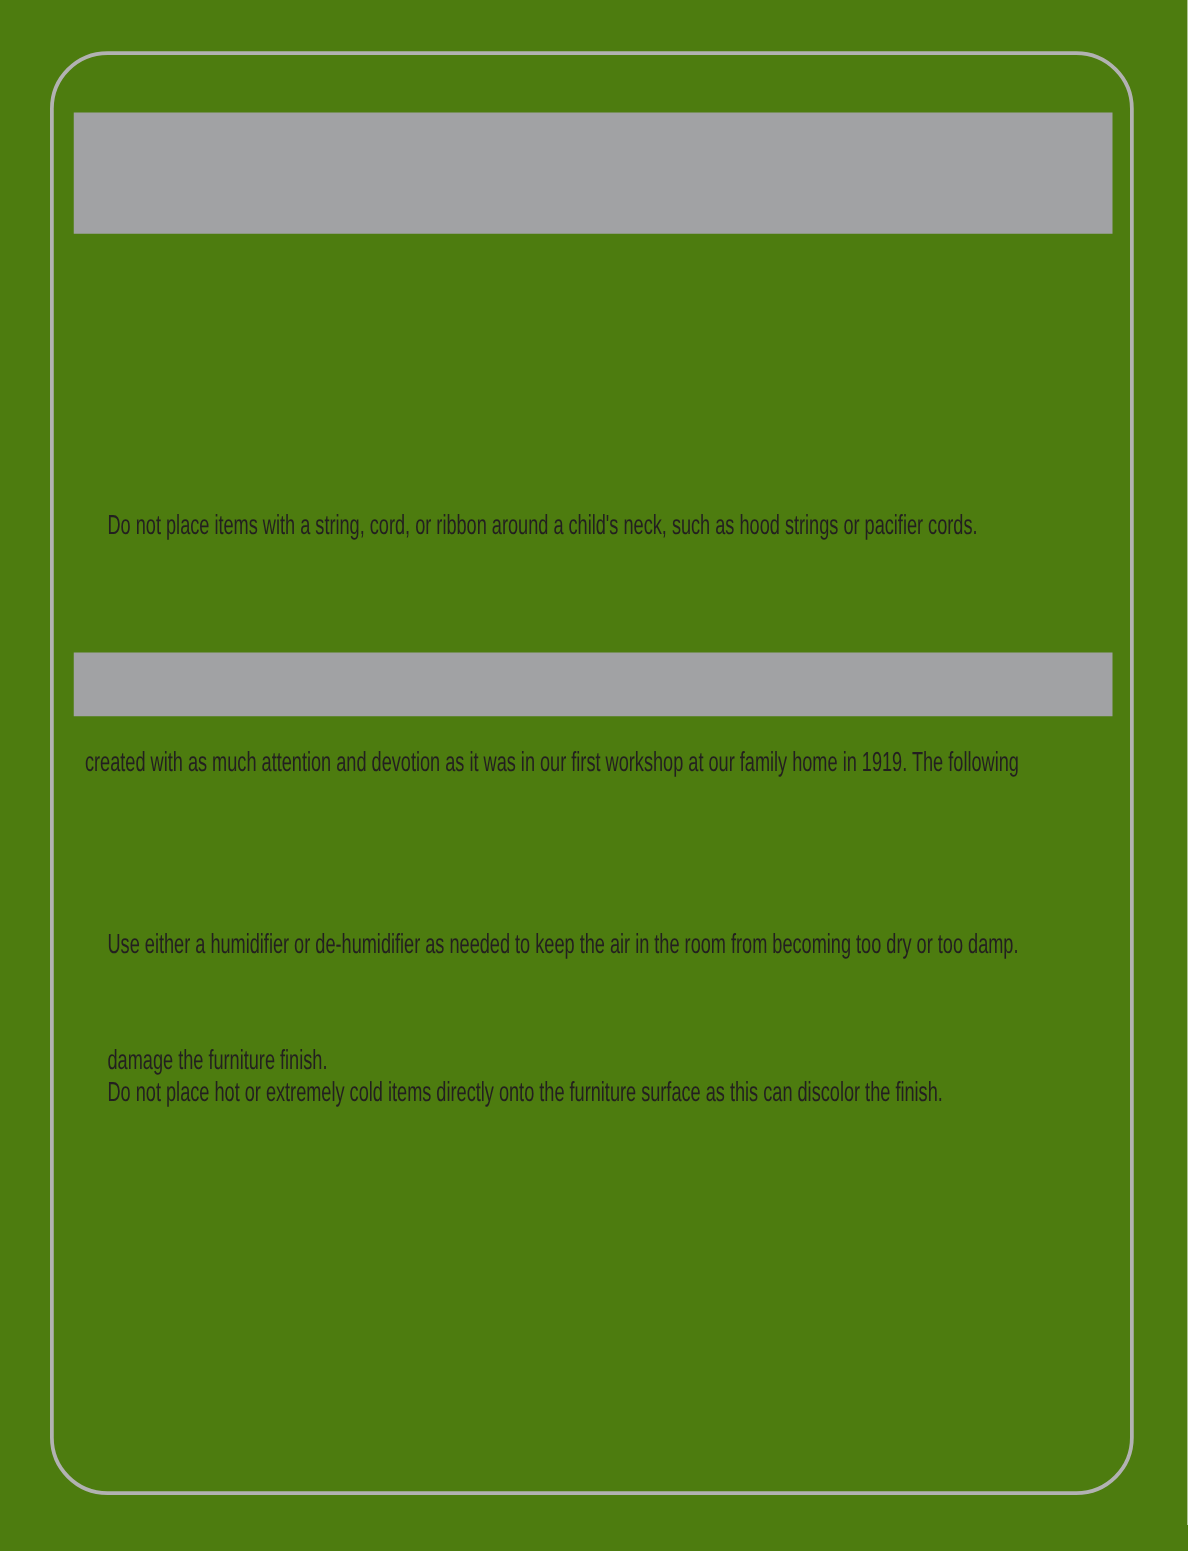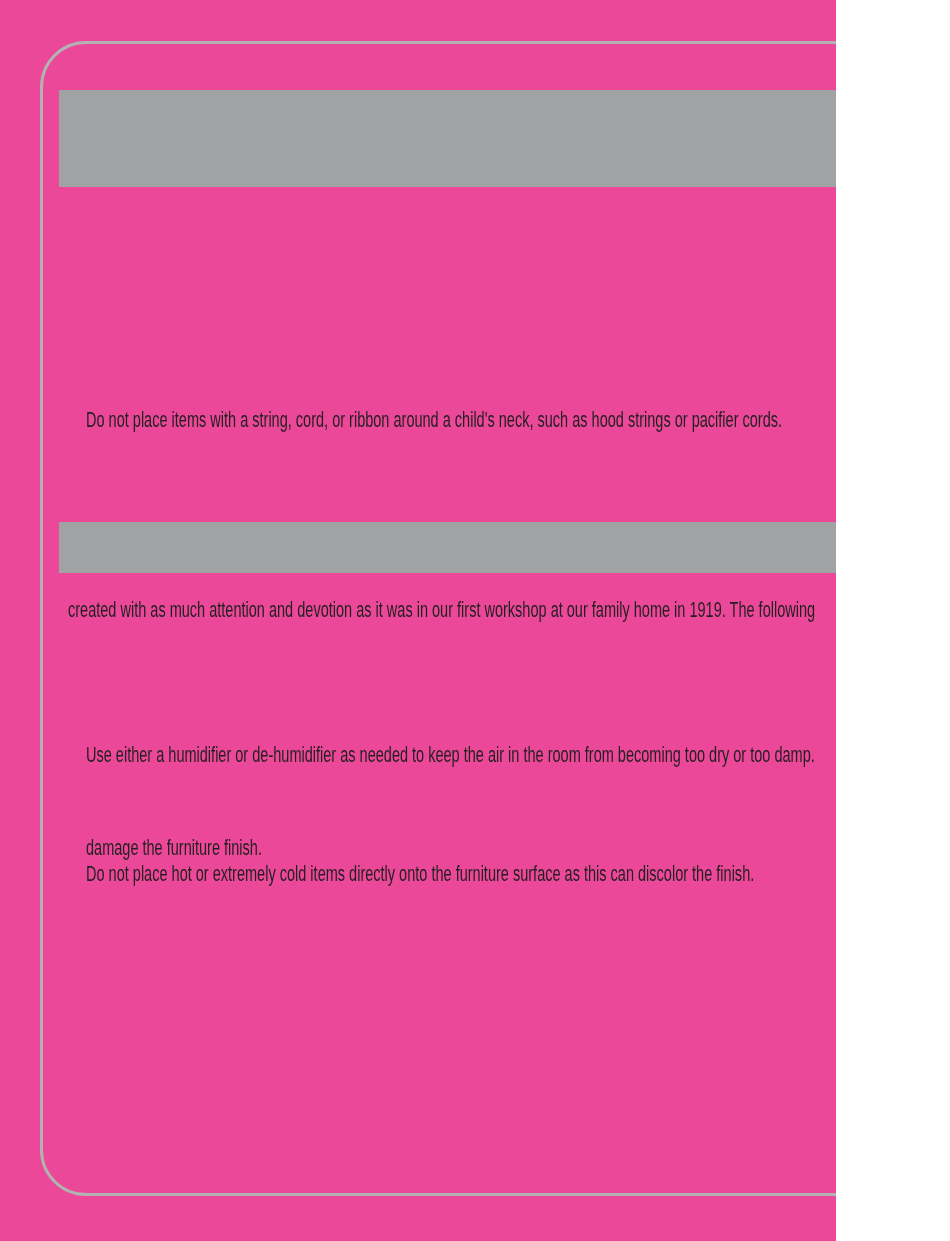--- a/index.html
+++ b/index.html
@@ -3,23 +3,23 @@
 <meta charset="utf-8">
 <style>
   html, body {
     margin: 0;
     padding: 0;
     background: #ffffff;
     font-family: "Liberation Sans", "DejaVu Sans", sans-serif;
   }
   .page {
     position: relative;
-    width: 836px;
+    width: 950px;
     height: 1241px;
-    background: #ec4899;
+    background: #4d7c0f;
     overflow: hidden;
   }
   .page-border {
     position: absolute;
     left: 40px;
     top: 41px;
     width: 861px;
     height: 1149px;
     border: 3.5px solid #b2b2b2;
     border-radius: 46px;

